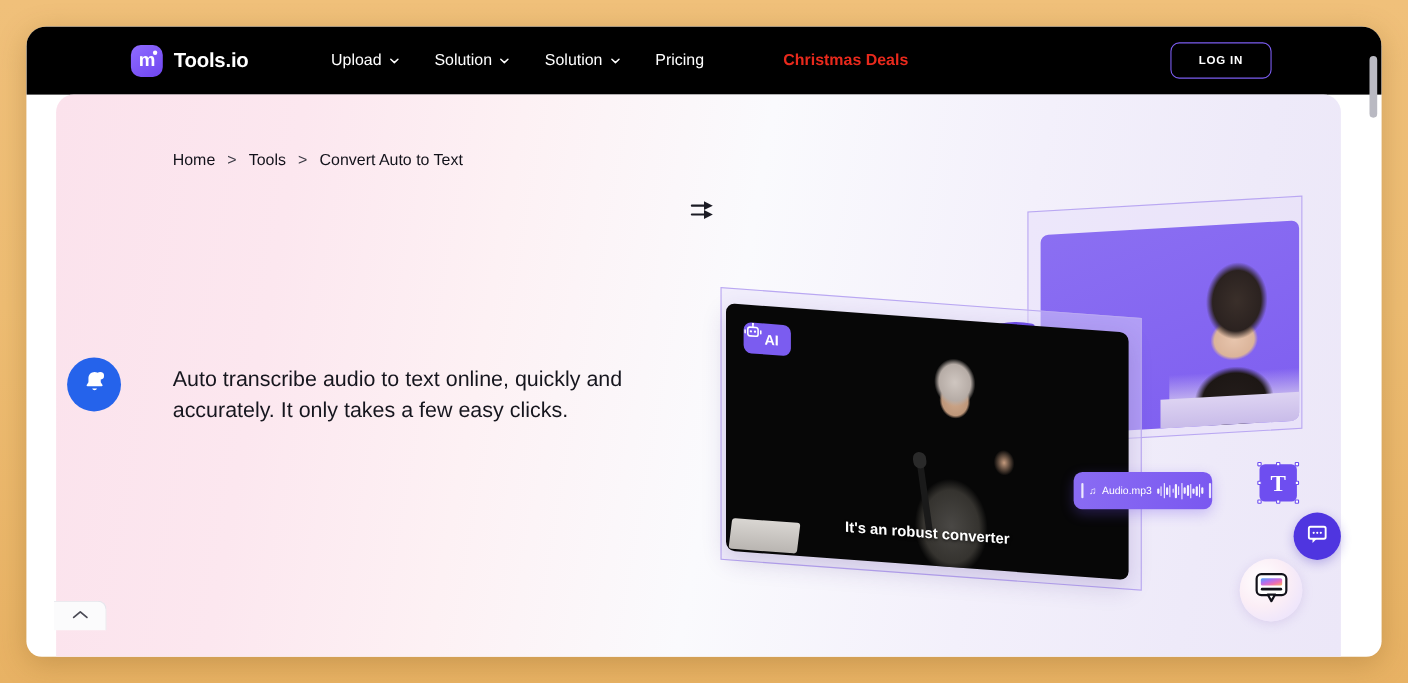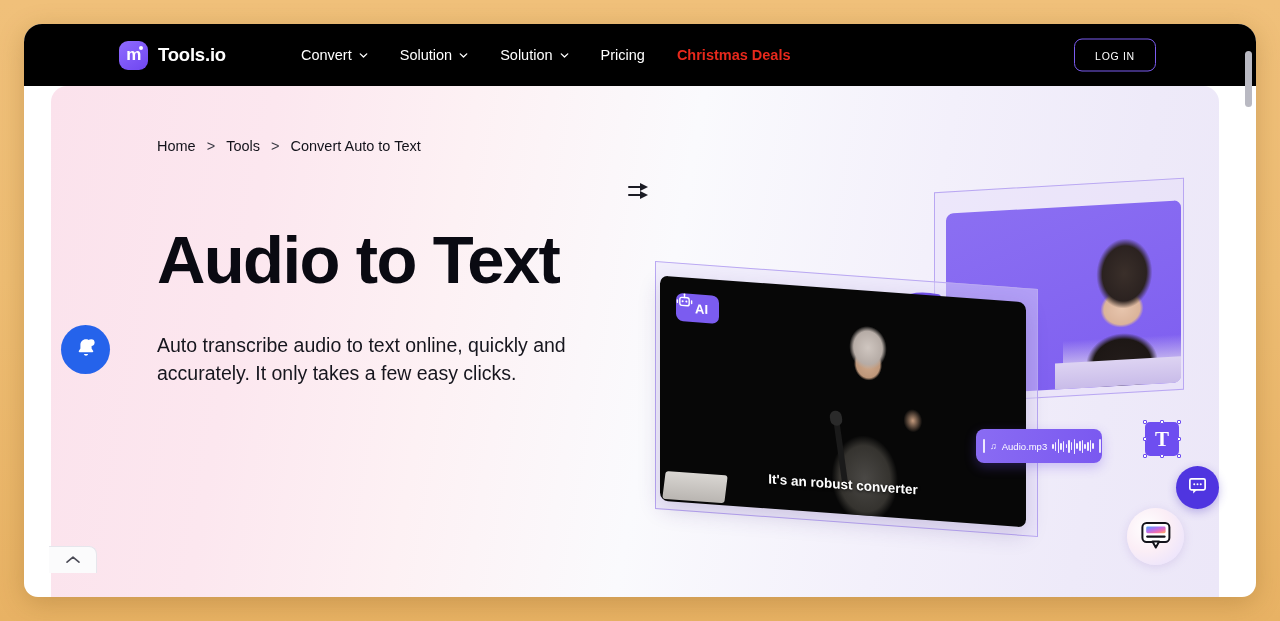--- a/index.html
+++ b/index.html
@@ -49,32 +49,32 @@
   .brand-name {
     color: #ffffff; font-size: 18.5px; font-weight: 700;
     margin-left: 10px; letter-spacing: -0.2px;
   }
   .nav-links { display: flex; align-items: center; margin-left: 75px; gap: 32px; }
   .nav-link {
     color: #ffffff; font-size: 14.5px; font-weight: 500;
     display: flex; align-items: center; gap: 7px;
     cursor: pointer; white-space: nowrap;
   }
-  .nav-link.deal { color: #e8291c; font-weight: 700; }
+  .nav-link.deal { color: #e8291c; font-weight: 700; margin-left: 40px; }
   .caret { display: block; width: 9px; height: 9px; }
   .caret svg { display: block; }
   .nav-actions {
     position: absolute; right: 100px; top: 50%;
     transform: translateY(-50%);
     display: flex; align-items: center; gap: 16px;
   }
   .btn-login {
-    width: 82px; height: 33px; border-radius: 8px;
+    width: 92px; height: 33px; border-radius: 8px;
     border: 1.4px solid #7b5cf0; background: transparent;
-    color: #ffffff; font-size: 10.5px; font-weight: 400;
+    color: #ffffff; font-size: 10.5px; font-weight: 700;
     letter-spacing: .7px; cursor: pointer;
     display: flex; align-items: center; justify-content: center;
     font-family: "Liberation Sans", sans-serif;
     margin-left: 40px;
   }
   .btn-signup {
     width: 145px; height: 34px; border-radius: 8px; border: none;
     background: #7b5cf0; color: #ffffff;
     font-size: 10.5px; font-weight: 700; letter-spacing: .7px;
     cursor: pointer; display: flex; align-items: center; justify-content: center;
@@ -298,21 +298,21 @@
     <div class="brand">
       <span class="logo-mark">
         <span class="m">m</span>
         <span class="dot"></span>
       </span>
       <span class="brand-name">Tools.io</span>
     </div>
 
     <nav class="nav-links">
       <span class="nav-link">
-        <span>Convert</span>
+        <span>Upload</span>
         <span class="caret">
           <svg width="9" height="9" viewBox="0 0 10 10">
               <path d="M1.4 3.2 L5 6.6 L8.6 3.2" stroke="#ffffff" stroke-width="1.5" fill="none" stroke-linecap="round" stroke-linejoin="round"></path>
             </svg>
         </span>
       </span>
       <span class="nav-link">
         <span>Solution</span>
         <span class="caret">
           <svg width="9" height="9" viewBox="0 0 10 10">
@@ -344,21 +344,20 @@
   <div class="hero">
 
     <div class="breadcrumb">
       <span class="crumb">Home</span>
       <span class="sep">&gt;</span>
       <span class="crumb">Tools</span>
       <span class="sep">&gt;</span>
       <span class="crumb">Convert Auto to Text</span>
     </div>
 
-    <h1 class="headline">Audio to Text</h1>
     <p class="subtext">Auto transcribe audio to text online, quickly and accurately. It only takes a few easy clicks.</p>
 
 
     <div class="illus">
 
       <div class="frame-back"></div>
 
       <div class="panel-purple">
         <div class="girl">
           <div class="desk"></div>

